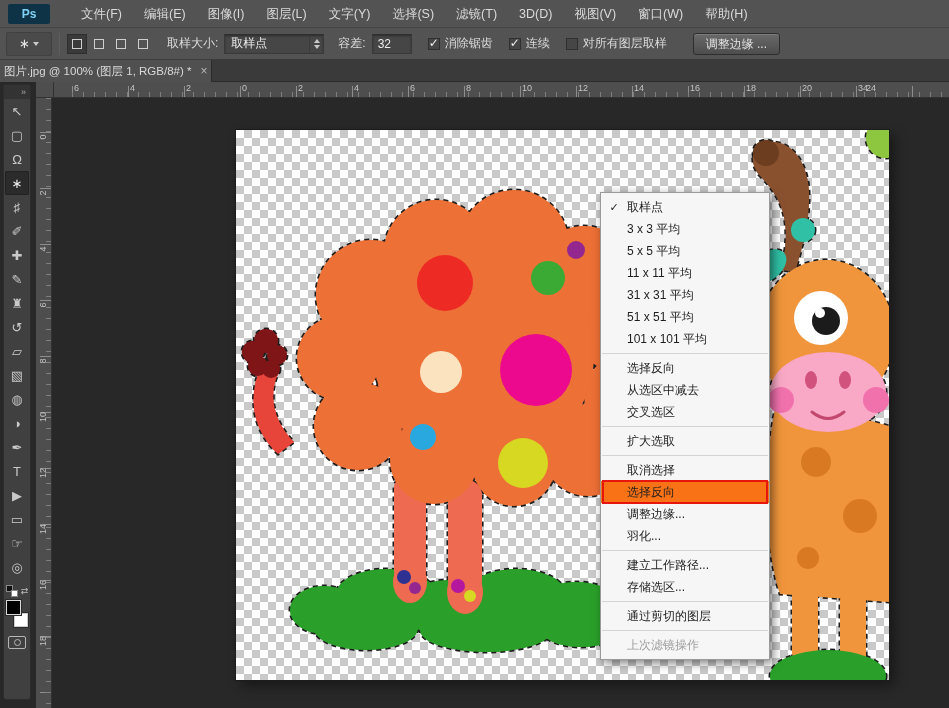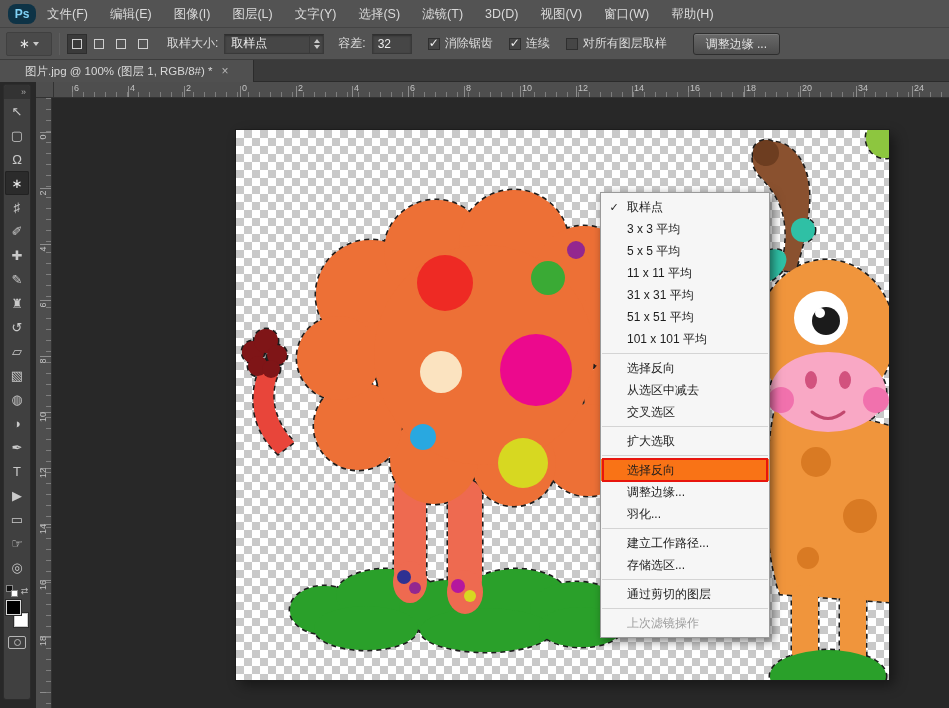--- a/index.html
+++ b/index.html
@@ -3,22 +3,22 @@
 <meta charset="utf-8">
 <style>
 *{box-sizing:border-box;margin:0;padding:0}
 html,body{width:949px;height:708px;overflow:hidden;background:#282828;
   font-family:"Liberation Sans","DejaVu Sans",sans-serif;}
 #app{position:relative;width:949px;height:708px;overflow:hidden}
 
 
 .menubar{position:absolute;left:0;top:0;width:100%;height:28px;background:#535353;
   border-bottom:1px solid #444;display:flex;align-items:center;z-index:20}
-.ps-logo{width:28px;height:20px;margin:0 0 0 8px;background:#0e3346;color:#7fd1f5;
-  font-weight:bold;font-size:12px;display:flex;align-items:center;justify-content:center;border-radius:8px}
+.ps-logo{width:42px;height:20px;margin:0 20px 0 8px;background:#0e3346;color:#7fd1f5;
+  font-weight:bold;font-size:12px;display:flex;align-items:center;justify-content:center;border-radius:2px}
 .mb-item{color:#dadada;font-size:12.5px;padding:0 11px;height:28px;line-height:28px;cursor:default}
 
 
 .optionsbar{position:absolute;left:0;top:28px;width:100%;height:32px;background:#535353;
   border-bottom:1px solid #3c3c3c;display:flex;align-items:center;color:#dcdcdc;font-size:12px;z-index:20}
 .preset-box{width:46px;height:24px;margin-left:6px;display:flex;align-items:center;justify-content:center;
   gap:3px;background:#4a4a4a;border:1px solid #404040;border-radius:2px;color:#e8e8e8}
 .preset-box .wand{font-size:13px}
 .vsep{width:1px;height:22px;background:#454545;border-right:1px solid #5e5e5e;margin:0 7px}
 .mode-icons{display:flex;gap:2px}
@@ -38,21 +38,21 @@
 .cb{display:flex;align-items:center;gap:5px;margin-left:16px;cursor:default}
 .cbbox{width:12px;height:12px;background:#464646;border:1px solid #2f2f2f;position:relative}
 .cbbox.checked::after{content:"✓";position:absolute;left:0;top:-3px;font-size:12px;color:#f0f0f0}
 .refine-btn{margin-left:26px;padding:0 12px;height:22px;line-height:21px;background:linear-gradient(#696969,#4d4d4d);
   border:1px solid #2e2e2e;border-radius:3px;color:#e3e3e3;box-shadow:inset 0 1px 0 rgba(255,255,255,.12);white-space:nowrap}
 
 
 .tabbar{position:absolute;left:0;top:60px;width:100%;height:22px;background:#3a3a3a;
   border-bottom:1px solid #2b2b2b;display:flex;z-index:20}
 .doc-tab{height:22px;background:#505050;border-right:1px solid #2b2b2b;display:flex;align-items:center;
-  padding:0 25px;gap:9px;color:#d8d8d8;font-size:11.5px;white-space:nowrap}
+  padding:0 4px;gap:9px;color:#d8d8d8;font-size:11.5px;white-space:nowrap}
 .tab-close{color:#b5b5b5;font-size:12px}
 
 
 .corner{position:absolute;left:36px;top:82px;width:18px;height:16px;background:#4e4e4e;
   border-right:1px solid #323232;border-bottom:1px solid #323232;z-index:15}
 .hruler{position:absolute;left:54px;top:82px;width:895px;height:16px;background:#4e4e4e;
   border-bottom:1px solid #323232;overflow:hidden;z-index:15}
 .hruler .ticks{position:absolute;left:18px;right:0;bottom:0;height:5px;
   background-image:repeating-linear-gradient(to right,#7e7e7e 0 1px,transparent 1px 11px)}
 .hruler .ticksM{position:absolute;left:18px;right:0;bottom:0;height:11px;
@@ -192,21 +192,21 @@
       <span class="htick" style="left: 298px;">4</span>
       <span class="htick" style="left: 354px;">6</span>
       <span class="htick" style="left: 410px;">8</span>
       <span class="htick" style="left: 466px;">10</span>
       <span class="htick" style="left: 522px;">12</span>
       <span class="htick" style="left: 578px;">14</span>
       <span class="htick" style="left: 634px;">16</span>
       <span class="htick" style="left: 690px;">18</span>
       <span class="htick" style="left: 746px;">20</span>
       <span class="htick" style="left: 802px;">34</span>
-      <span class="htick" style="left: 858px;">24</span>
+      <span class="htick" style="left: 810px;">24</span>
     </div>
   <div class="vruler" id="vruler">
     <div class="ticksM"></div>
       <div class="ticks"></div>
   <span class="vtick" style="top: 34px;">0</span>
       <span class="vtick" style="top: 90px;">2</span>
       <span class="vtick" style="top: 146px;">4</span>
       <span class="vtick" style="top: 202px;">6</span>
       <span class="vtick" style="top: 258px;">8</span>
       <span class="vtick" style="top: 314px;">10</span>
@@ -429,20 +429,24 @@
       <div class="mi">
         <span class="ck"></span>
         <span class="milab">交叉选区</span>
       </div>
       <div class="msep"></div>
       <div class="mi">
         <span class="ck"></span>
         <span class="milab">扩大选取</span>
       </div>
       <div class="msep"></div>
+      <div class="mi">
+        <span class="ck"></span>
+        <span class="milab">取消选择</span>
+      </div>
       <div class="mi hl">
         <span class="ck"></span>
         <span class="milab">选择反向</span>
         <div class="redbox"></div>
       </div>
       <div class="mi">
         <span class="ck"></span>
         <span class="milab">调整边缘...</span>
       </div>
       <div class="mi">

